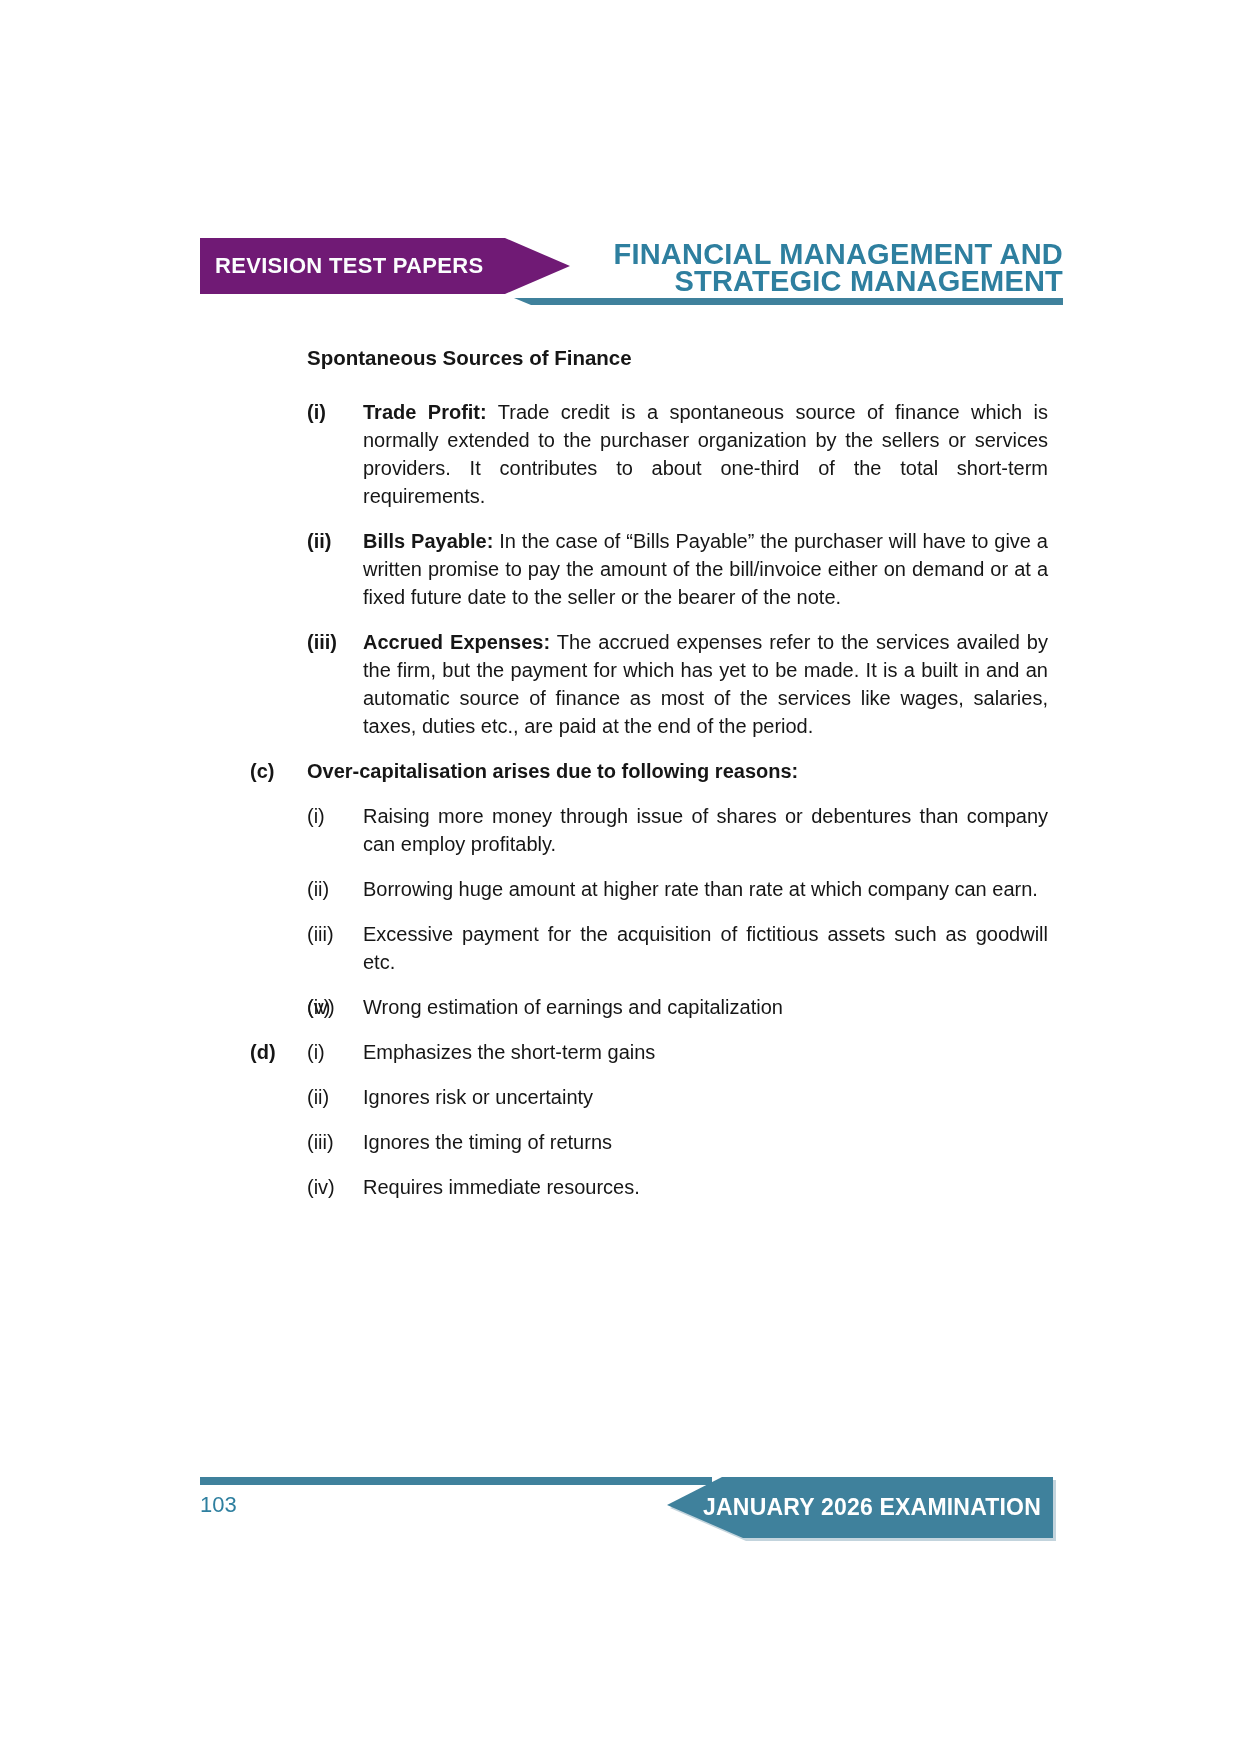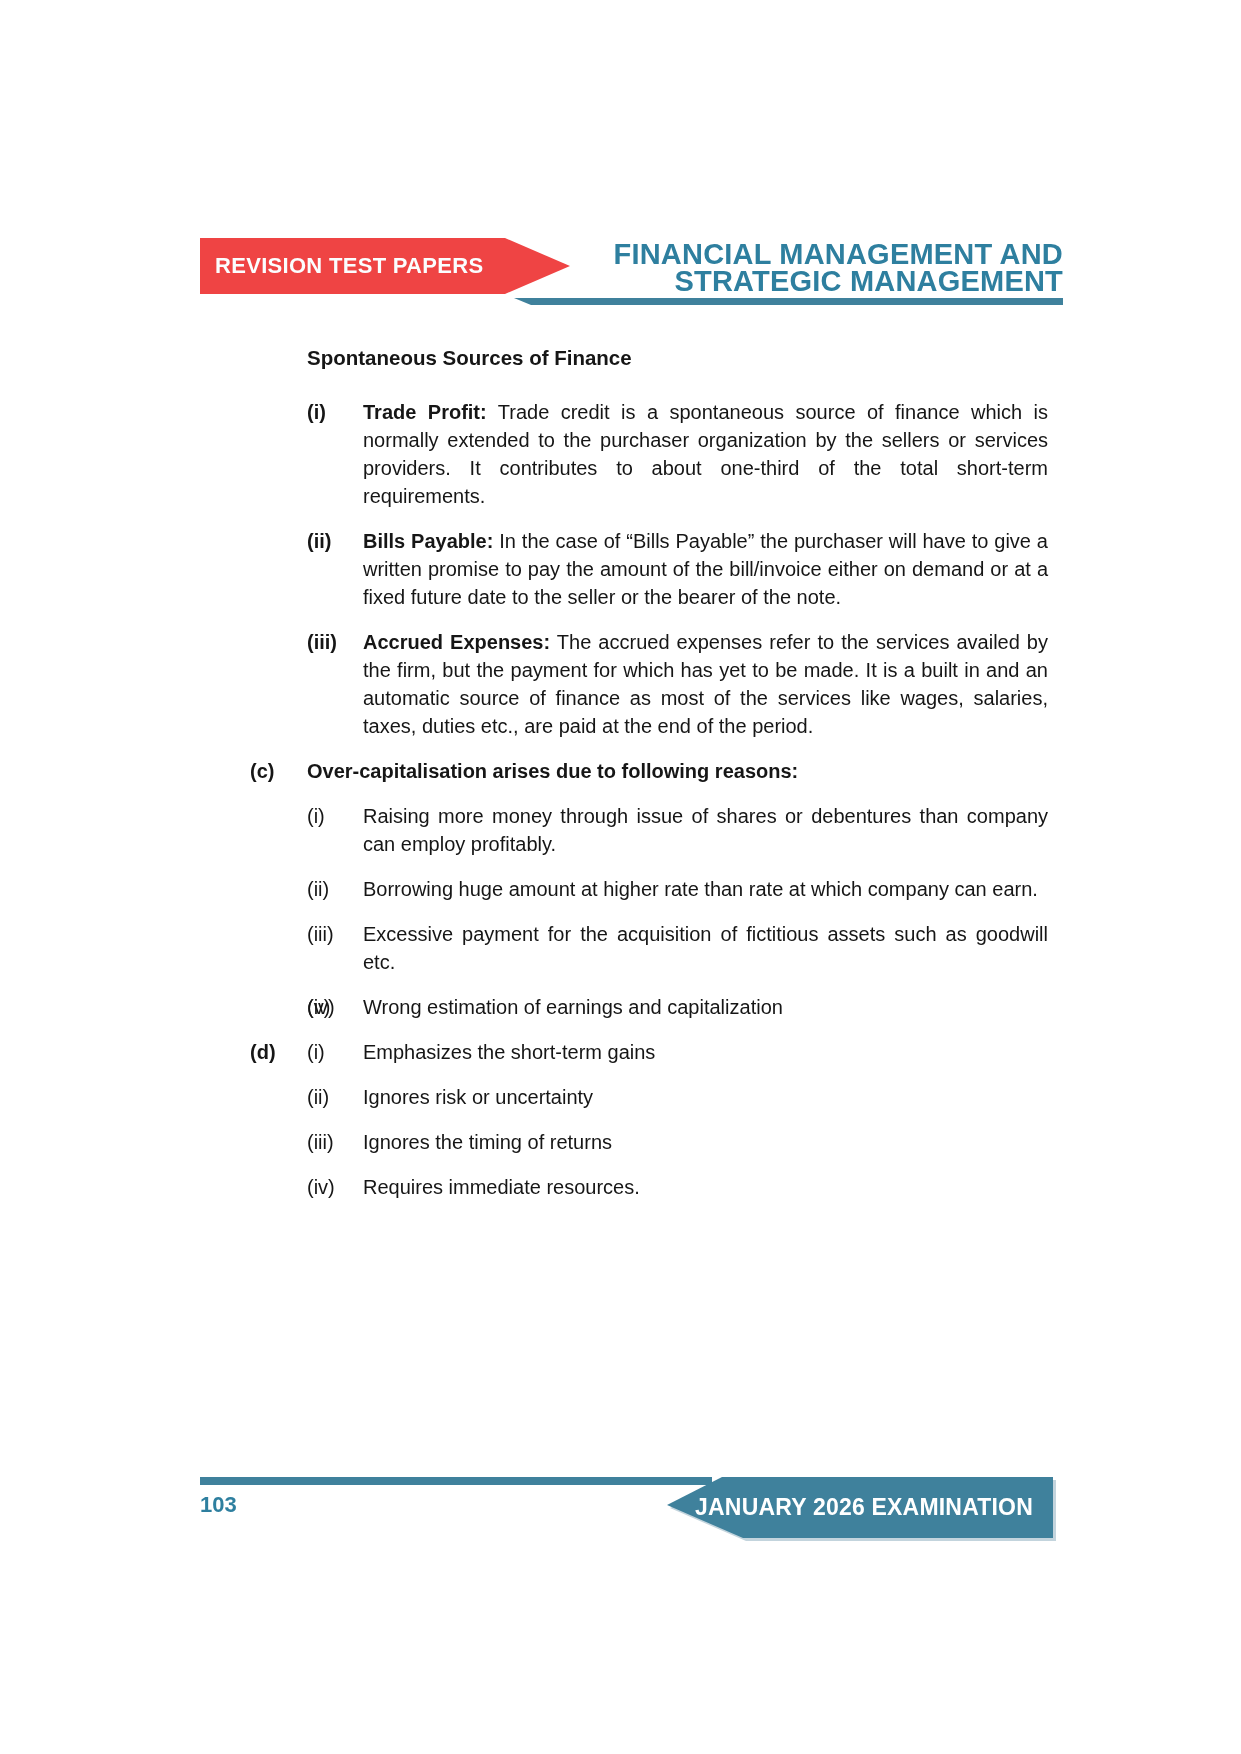--- a/index.html
+++ b/index.html
@@ -6,21 +6,21 @@
   .page {
     position:relative; width:1241px; height:1754px; margin:0 auto;
     background:#ffffff; overflow:hidden;
     font-family:"Liberation Sans","DejaVu Sans",sans-serif;
     color:#161616;
   }
 
   
   .header-banner {
     position:absolute; left:200px; top:238px; width:370px; height:56px;
-    background:#ef4444;
+    background:#701a75;
     clip-path:polygon(0 0, 305px 0, 100% 50%, 305px 100%, 0 100%);
   }
   .header-banner span {
     display:block; line-height:56px; padding-left:15px;
     font-weight:bold; font-size:22px; letter-spacing:.3px; color:#fbfdfe;
     white-space:nowrap;
   }
   .header-title {
     position:absolute; top:241px; right:178px; text-align:right;
     color:#2e7f9f; font-weight:bold; font-size:29px; line-height:27px;
@@ -60,27 +60,27 @@
   }
   .footer-banner-wrap {
     position:absolute; left:667px; top:1477px; width:386px; height:61px;
     filter:drop-shadow(3px 3px 0 #c3d4dd);
   }
   .footer-banner {
     width:100%; height:100%; background:#3f819c;
     clip-path:polygon(55px 0, 100% 0, 100% 100%, 76px 100%, 0 46%);
   }
   .footer-banner span {
-    display:block; line-height:61px; text-align:right; padding-right:20px;
+    display:block; line-height:61px; text-align:right; padding-right:12px;
     color:#ffffff; font-weight:bold; font-size:23px; letter-spacing:.2px;
     white-space:nowrap;
   }
   .page-number {
     position:absolute; left:200px; top:1492px;
-    color:#2e7f9f; font-weight:bold; font-size:22px;
+    color:#2e7f9f; font-weight:normal; font-size:22px;
   }
 </style>
 </head>
 <body>
 
 <div class="page">
 
   <div class="header-banner">
     <span>REVISION TEST PAPERS</span>
   </div>

